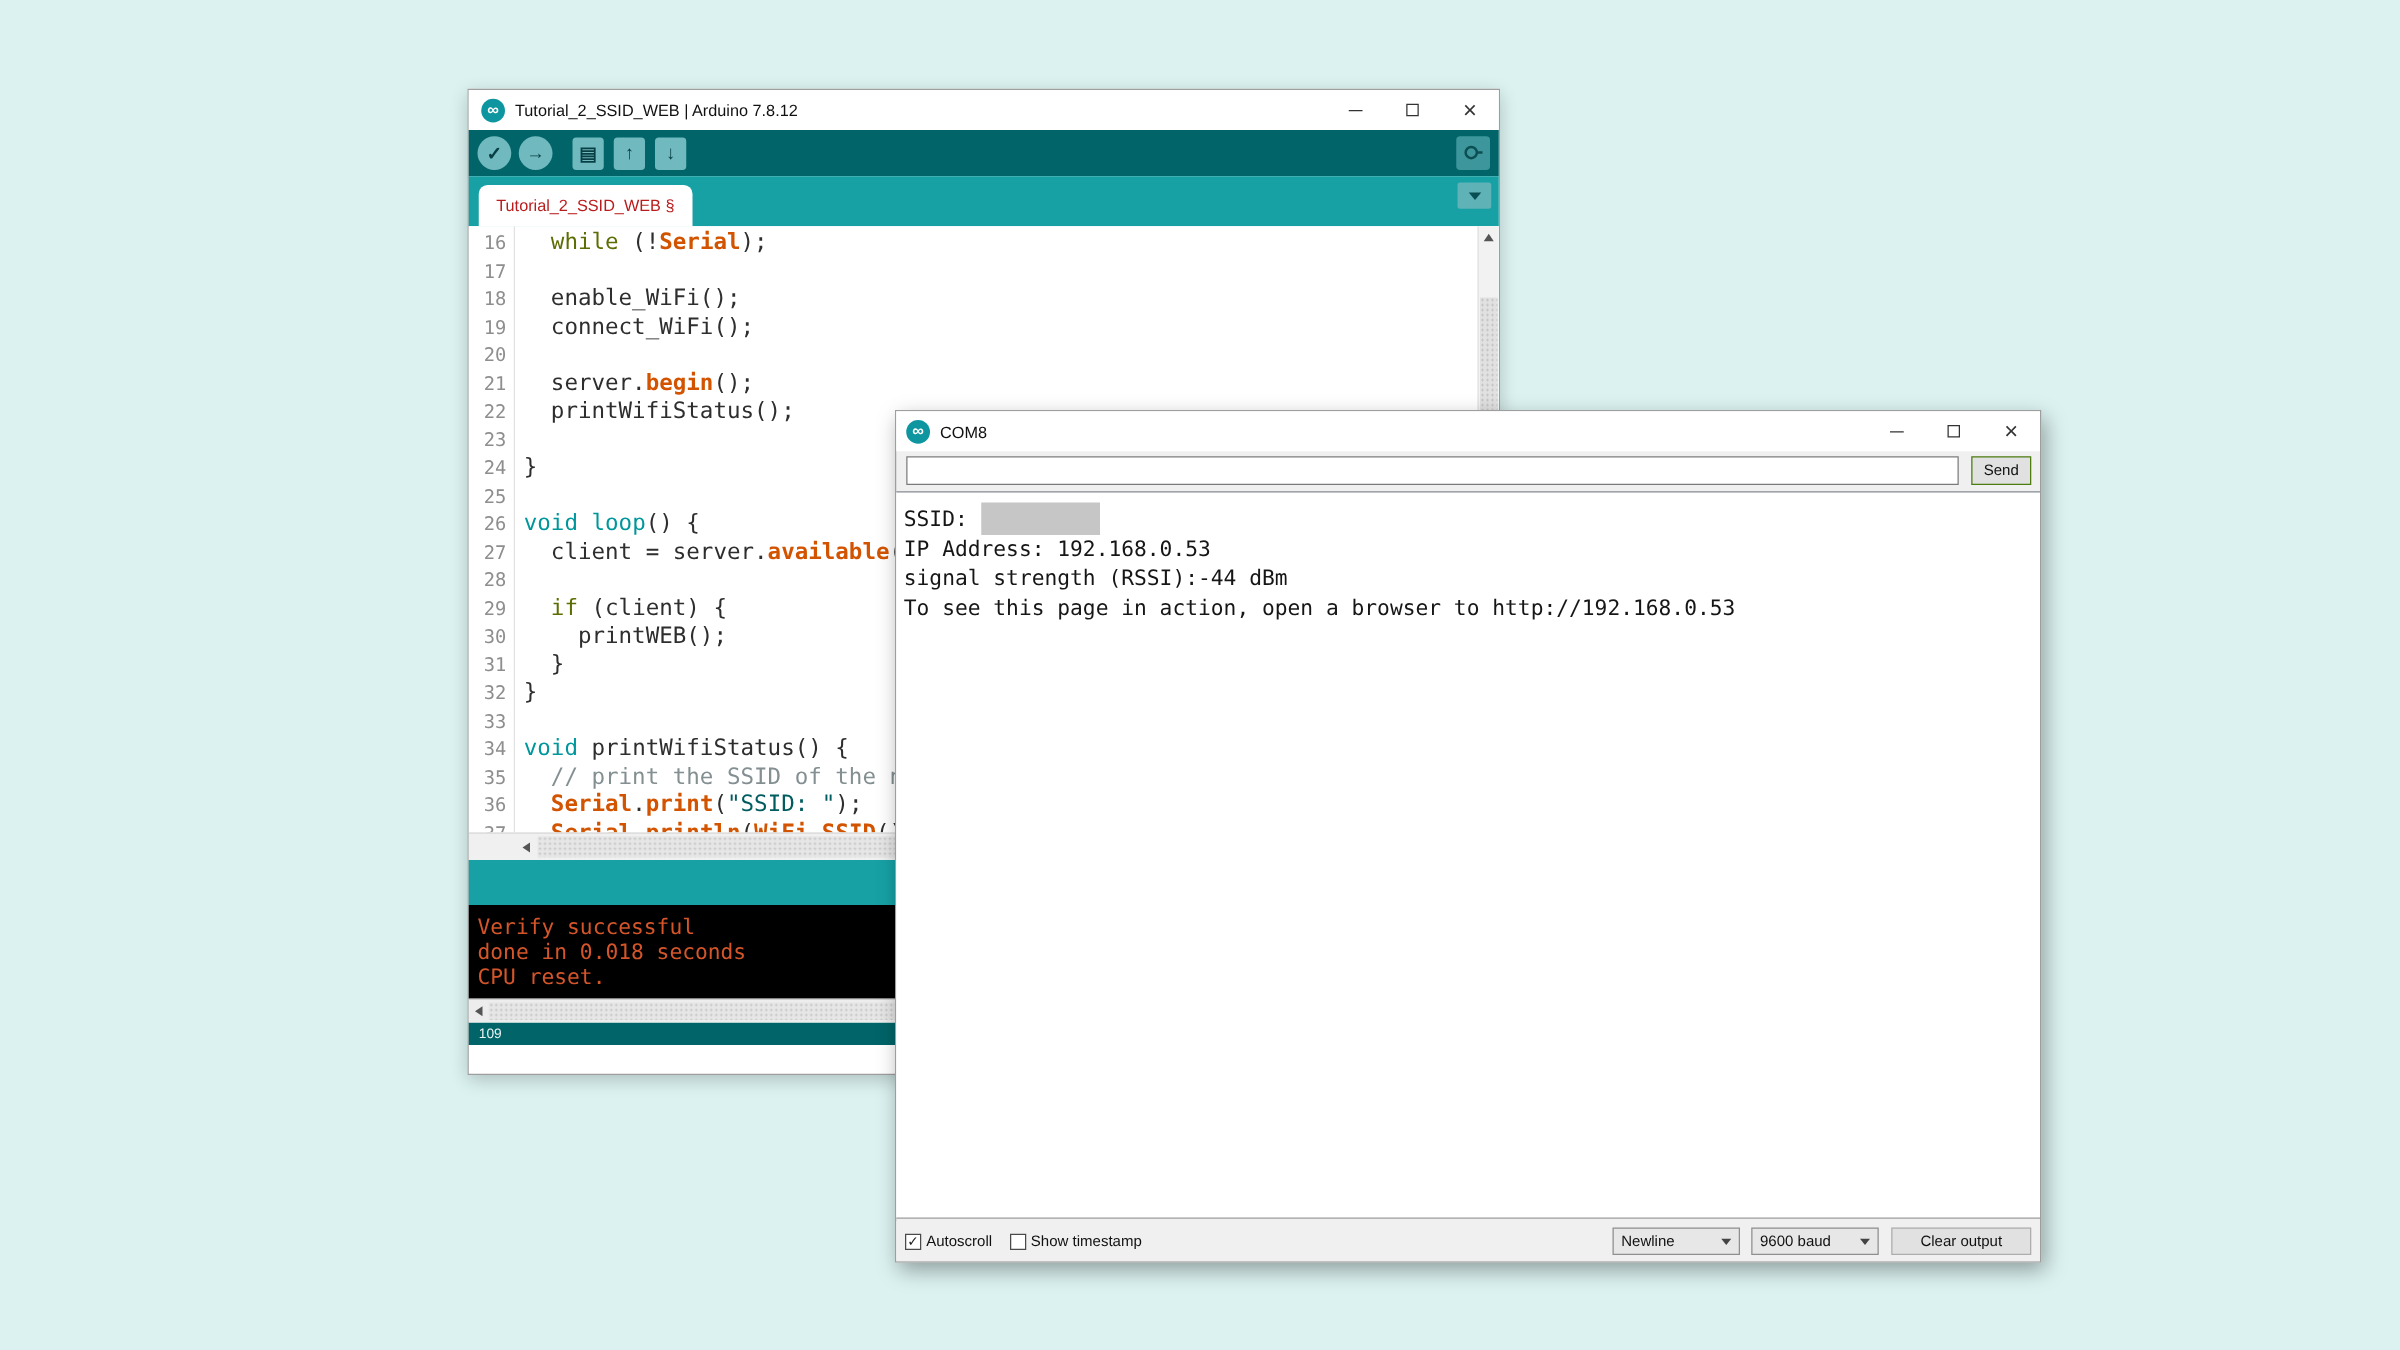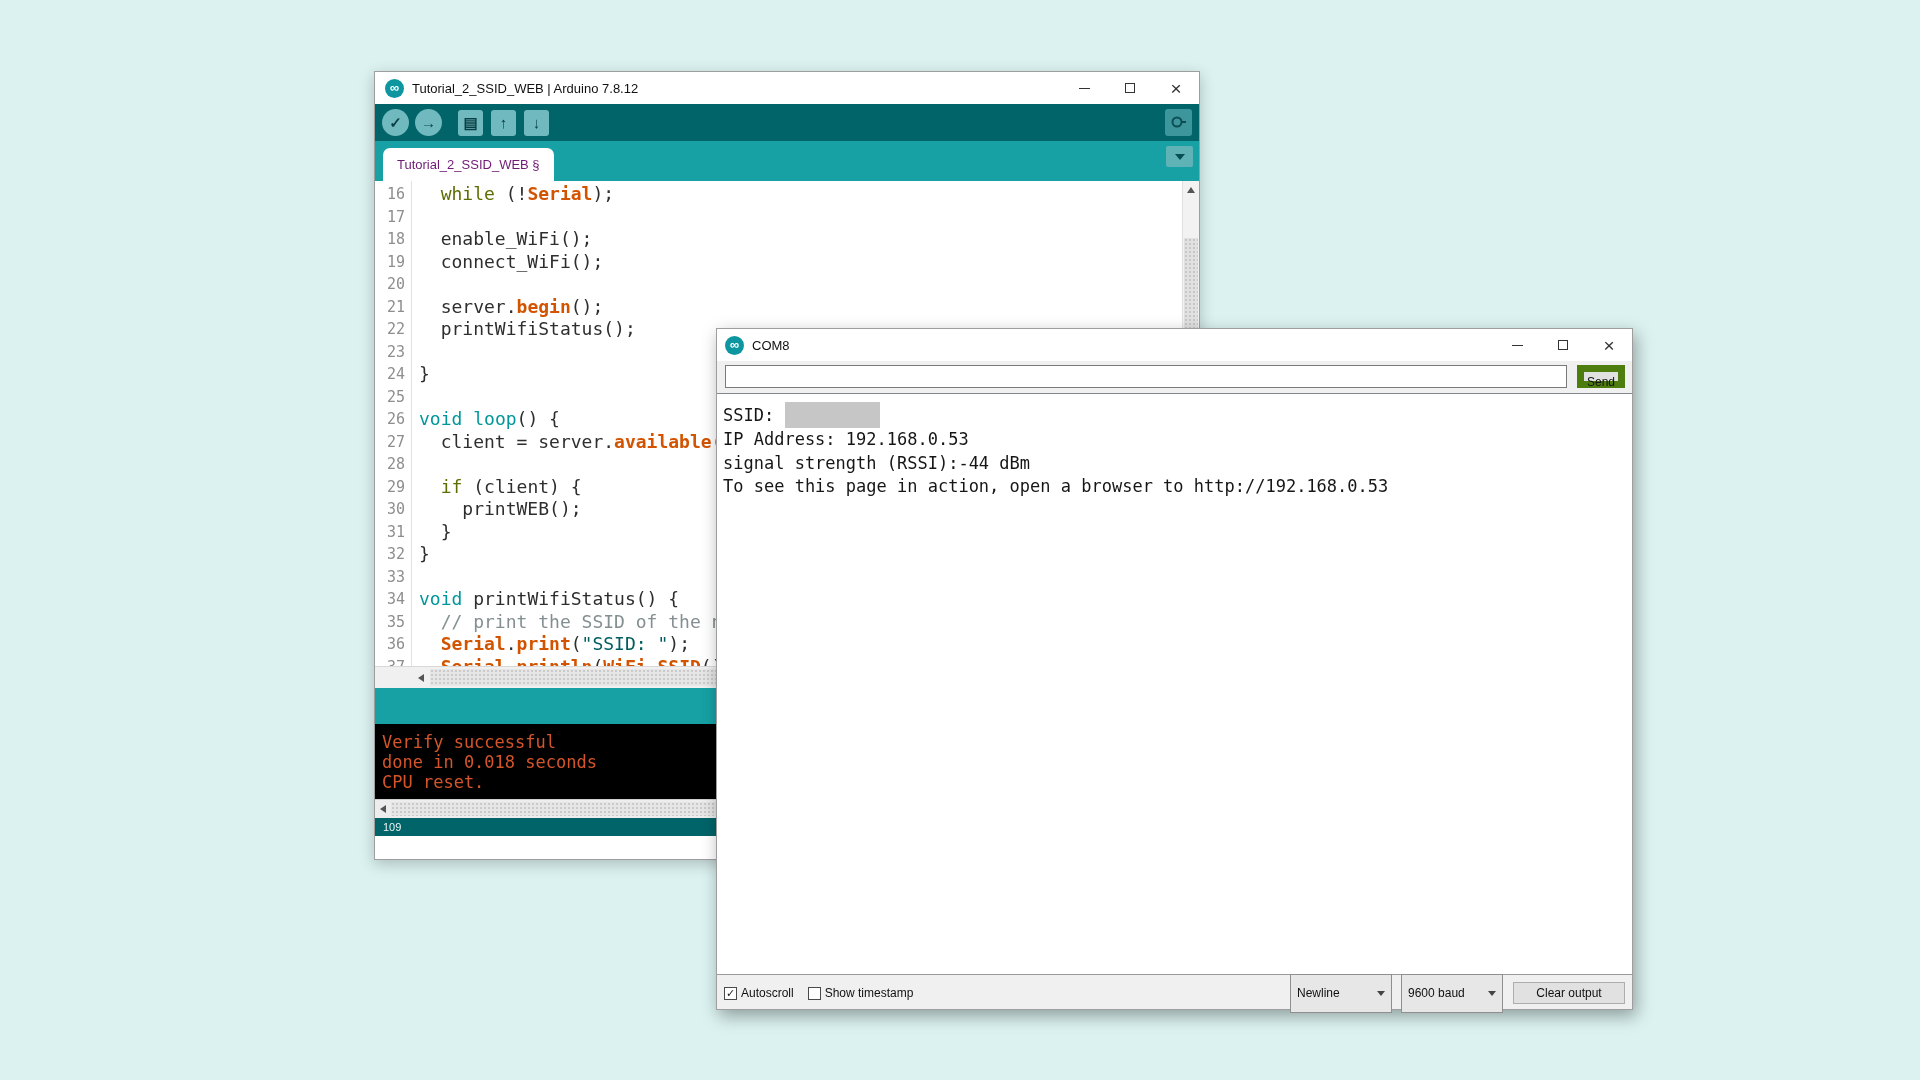--- a/index.html
+++ b/index.html
@@ -34,21 +34,21 @@
   .tb-square { width:25px; height:26px; border-radius:3px; background:#70B9BE; color:#073F44;
                display:flex; align-items:center; justify-content:center; font-size:15px;
                font-weight:bold; margin-right:8px; }
   .tb-gap { width:10px; }
   .tb-spacer { flex:1; }
   .tb-serial { width:27px; height:27px; border-radius:3px; background:#3D969C;
                display:flex; align-items:center; justify-content:center; margin-right:0; }
 
   .ide-tabbar { height:40px; background:#17A1A5; position:relative; }
   .tab { position:absolute; left:8px; bottom:0; height:33px; background:#fff;
-         border-radius:7px 7px 0 0; padding:0 14px; line-height:33px; font-size:13px; color:#701a75; }
+         border-radius:7px 7px 0 0; padding:0 14px; line-height:33px; font-size:13px; color:#b91c1c; }
   .tab-dropdown { position:absolute; right:6px; top:5px; width:27px; height:21px; border-radius:2px;
                   background:#5FB2B6; display:flex; align-items:center; justify-content:center; }
   .tri-down { width:0; height:0; border-left:5px solid transparent; border-right:5px solid transparent;
               border-top:6px solid #084E53; }
   .tri-down.small { border-left-width:4px; border-right-width:4px; border-top:5px solid #444; }
   .tri-left { width:0; height:0; border-top:4px solid transparent; border-bottom:4px solid transparent;
               border-right:6px solid #555; }
   .tri-up { width:0; height:0; border-left:4px solid transparent; border-right:4px solid transparent;
             border-bottom:6px solid #555; }
 
@@ -90,34 +90,34 @@
 
   
   #serial-window { left:716px; top:328px; width:917px; height:682px; background:#F0F0F0;
                    box-shadow:3px 6px 16px rgba(0,0,0,.35); }
   .sm-titlebar { height:32px; background:#fff; display:flex; align-items:center; padding-left:8px; }
   .sm-title { font-size:13px; color:#111; margin-left:8px; }
   .sm-input { position:absolute; top:36px; left:8px; width:842px; height:23px;
               background:#fff; border:1px solid #7A7A7A; font-size:13px; padding:0 4px;
               font-family:"Liberation Sans", sans-serif; }
   .sm-send { position:absolute; top:36px; left:860px; width:48px; height:23px; background:#E1E1E1;
-             border:7px solid #4d7c0f; font-size:12px; color:#111; text-align:center; line-height:21px; }
+             border:1px solid #4d7c0f; font-size:12px; color:#111; text-align:center; line-height:21px; }
   .sm-output { position:absolute; top:64px; left:0; right:0; bottom:34px; background:#fff;
                border-top:1px solid #828790; border-bottom:1px solid #9A9A9A;
                padding:8px 0 0 6px; font-family:"DejaVu Sans Mono", monospace;
                font-size:17px; line-height:23.5px; color:#161616; white-space:pre; overflow:hidden; }
   .redact { display:inline-block; width:95px; height:26px; background:#C6C6C6;
             vertical-align:-7px; margin-left:1px; }
   .sm-controls { position:absolute; bottom:0; left:0; right:0; height:32px; background:#F0F0F0;
                  display:flex; align-items:center; padding:0 7px; font-size:12px; color:#111; }
   .checkbox { width:13px; height:13px; background:#fff; border:1px solid #4A4A4A; margin-right:4px;
               display:flex; align-items:center; justify-content:center; font-size:11px; color:#222;
               flex:0 0 auto; }
   .ctrl-label { margin-right:14px; white-space:nowrap; }
-  .combo { width:102px; height:39px; background:#E7E7E7; border:1px solid #8F8F8F; margin-left:9px;
+  .combo { width:102px; height:22px; background:#E7E7E7; border:1px solid #8F8F8F; margin-left:9px;
            display:flex; align-items:center; padding:0 6px; font-size:12px; }
   .combo .tri-down.small { margin-left:auto; }
   .btn { height:22px; background:#E1E1E1; border:1px solid #ADADAD; font-size:12px;
          display:flex; align-items:center; justify-content:center; }
   #clear-btn { width:112px; margin-left:10px;text-align:right; }
   .flex-spacer { flex:1; }
 </style>
 </head>
 <body>
 

